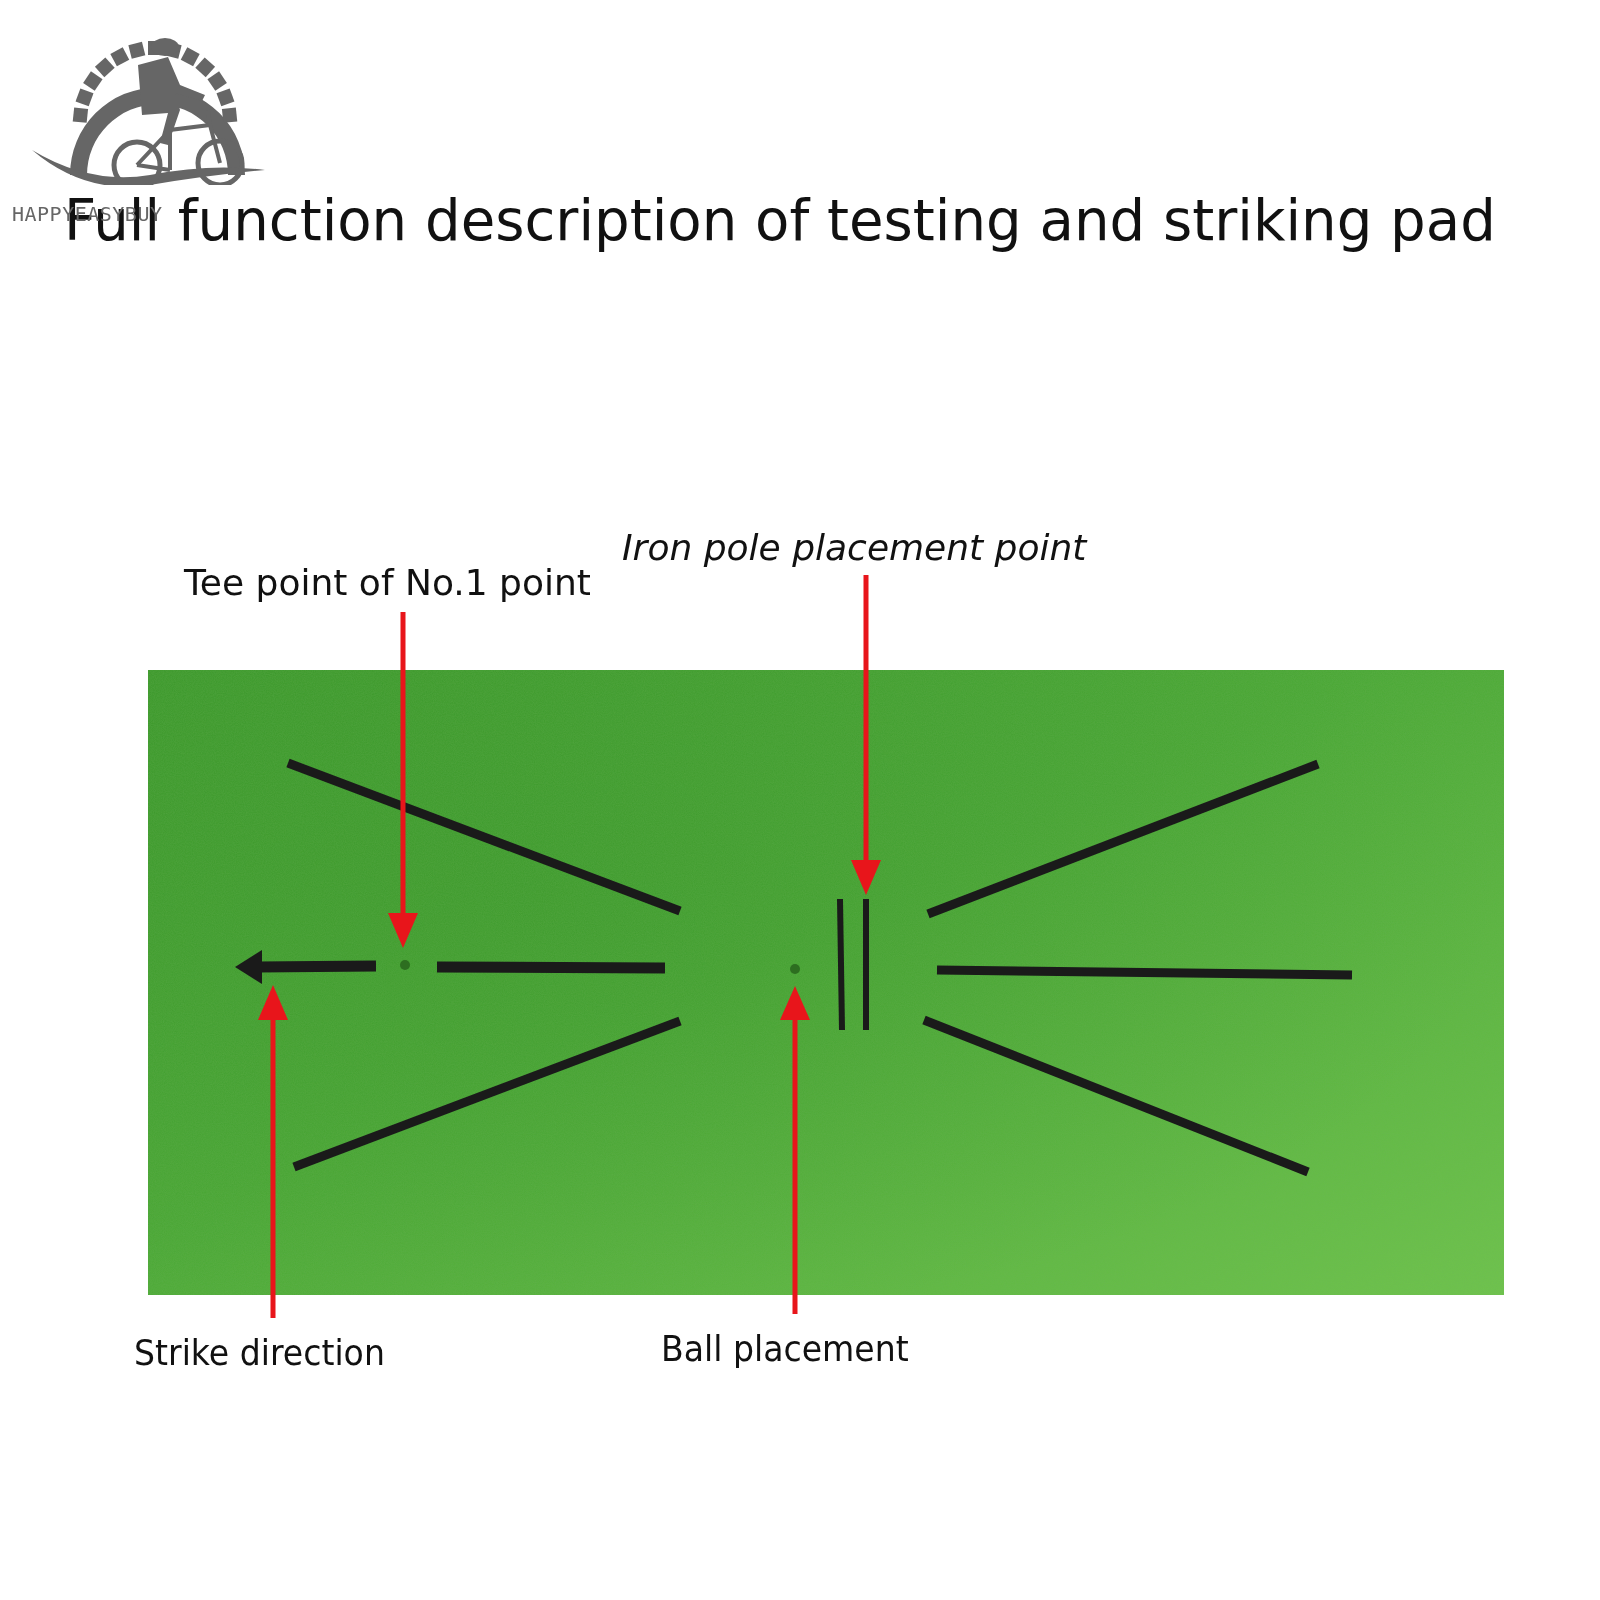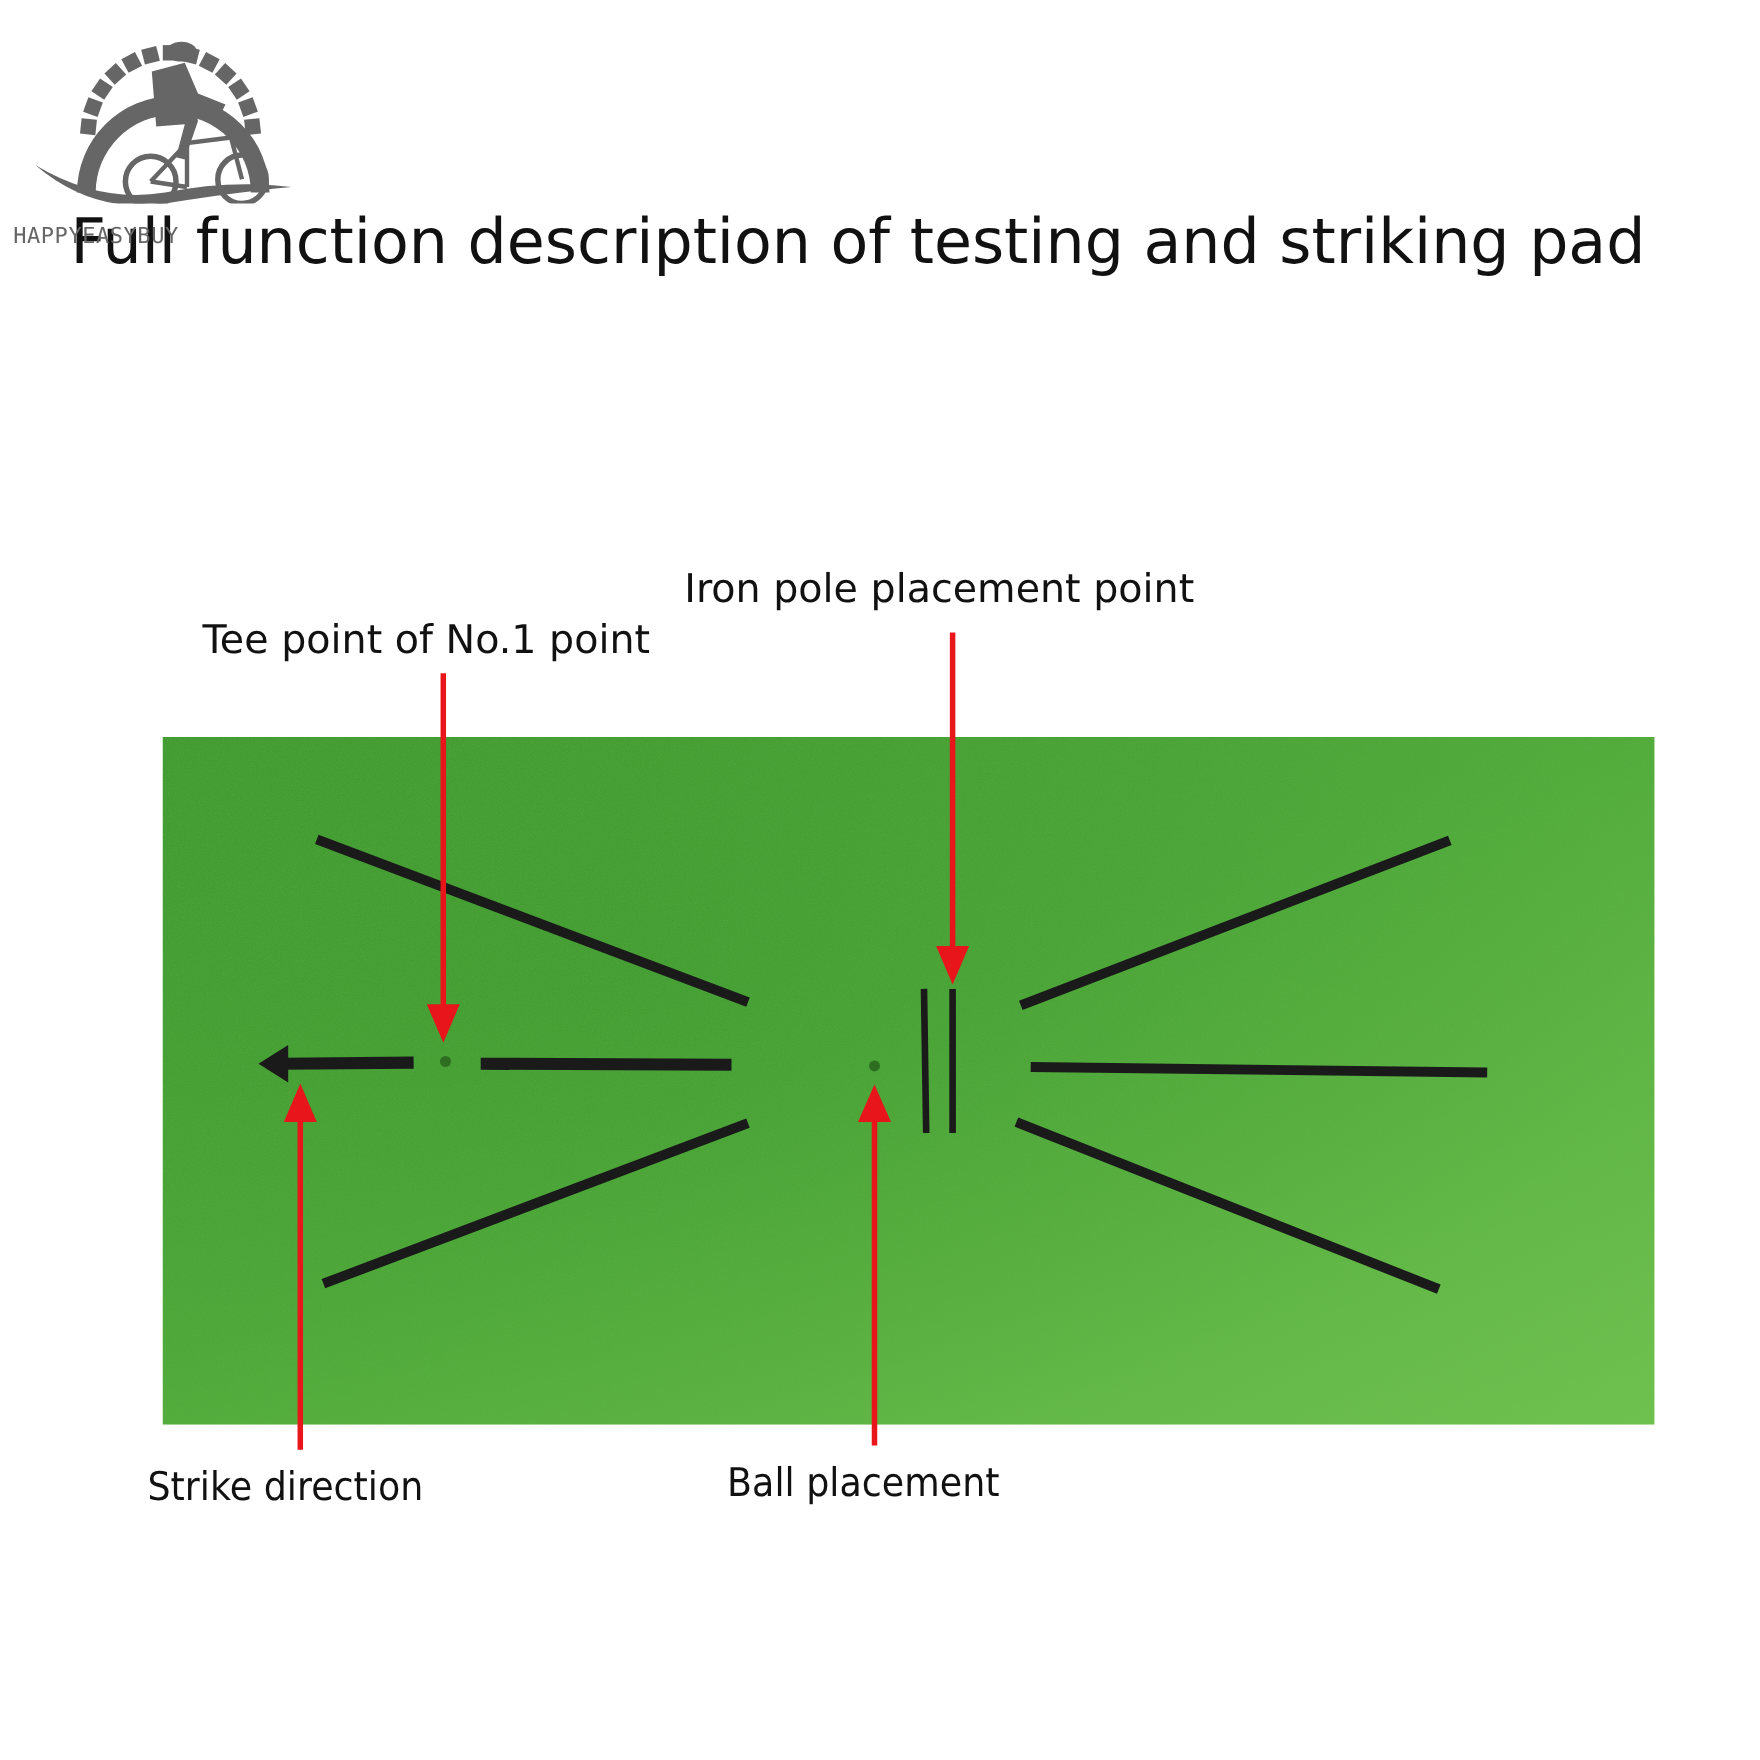--- a/index.html
+++ b/index.html
@@ -53,21 +53,21 @@
       height: 1600px;
     }
     .label {
       position: absolute;
       font-family: "DejaVu Sans", "Liberation Sans", sans-serif;
       font-size: 36px;
       color: #111111;
       white-space: nowrap;
       line-height: 1;
     }
-    .label-iron { left: 622px; top: 518px; }
+    .label-iron { left: 622px; top: 530px; font-style: italic; }
     .label-tee { left: 184px; top: 565px; }
     .label-strike { left: 134px; top: 1335px; transform: scaleX(0.92); transform-origin: left top; }
     .label-ball { left: 661px; top: 1331px; transform: scaleX(0.92); transform-origin: left top; }
   </style>
 </head>
 <body>
 
 <div class="logo">
   <svg width="240" height="150" viewBox="0 0 240 150">
 

